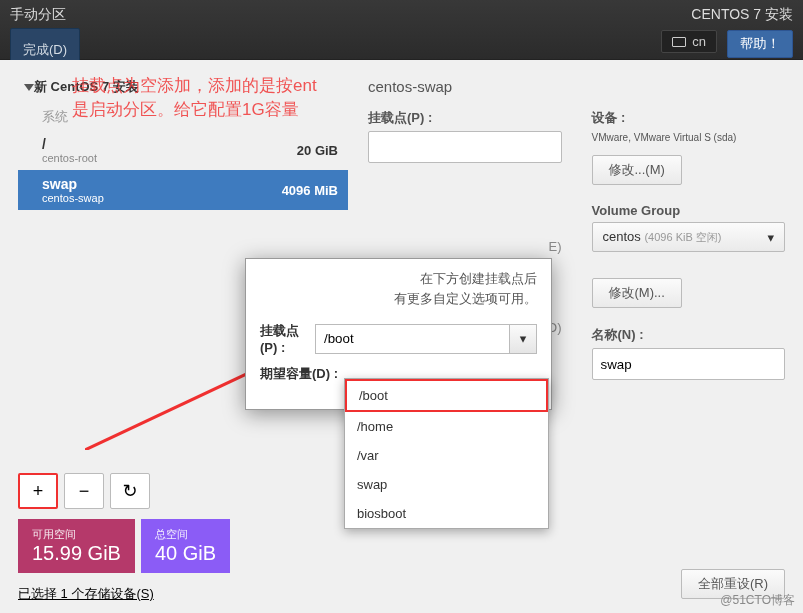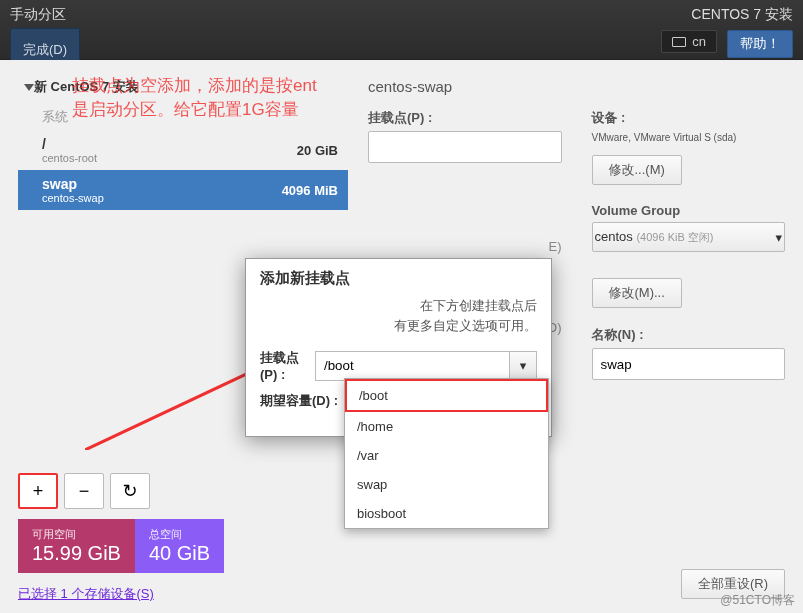--- a/index.html
+++ b/index.html
@@ -128,34 +128,34 @@
       cursor: pointer;
       display: flex;
       align-items: center;
       justify-content: center;
     }
     .add-highlight {
       border: 2px solid #f03030 !important;
     }
     .space-summary {
       display: flex;
-      gap: 0;
+      gap: 6px;
       margin-top: 10px;
     }
     .space-tile {
       padding: 8px 14px;
       color: #fff;
     }
     .space-tile.avail { background: #b5396a; }
     .space-tile.total { background: #8b5cf6; }
     .space-label { font-size: 11px; opacity: 0.9; }
     .space-value { font-size: 20px; font-weight: 300; }
     .storage-link {
       margin-top: 12px;
-      color: #6d28d9;
+      color: #000000;
       cursor: pointer;
       font-size: 13px;
       text-decoration: underline;
     }
     .right-col {
       flex: 1;
       padding-top: 8px;
       display: flex;
       flex-direction: column;
     }
@@ -182,21 +182,21 @@
       border-radius: 2px;
       cursor: pointer;
       font-size: 13px;
       color: #555;
       display: inline-block;
     }
     .vg-select {
       width: 100%;
       background: linear-gradient(#fbfbfb,#eaeaea);
       border: 1px solid #bbb;
-      padding: 6px 2px;
+      padding: 6px 10px;
       border-radius: 2px;
       display: flex;
       justify-content: space-between;
       align-items: center;
       cursor: pointer;
     }
     .vg-sub { color: #999; font-size: 11px; }
     .reset-all {
       align-self: flex-end;
       margin-top: auto;
@@ -383,21 +383,20 @@
             <input class="text-input" value="swap" style="">
           </div>
         </div>
       </div>
 
       <button class="btn-generic reset-all">全部重设(R)</button>
     </div>
   </div>
 
   <div class="modal">
-    <h3>添加新挂载点</h3>
     <div class="hint">
       <div>在下方创建挂载点后</div>
       <div>有更多自定义选项可用。</div>
     </div>
     <div class="modal-row">
       <label>挂载点(P) :</label>
       <div class="combo">
         <input value="/boot" style="">
         <div class="combo-btn">
           <span>▾</span>

